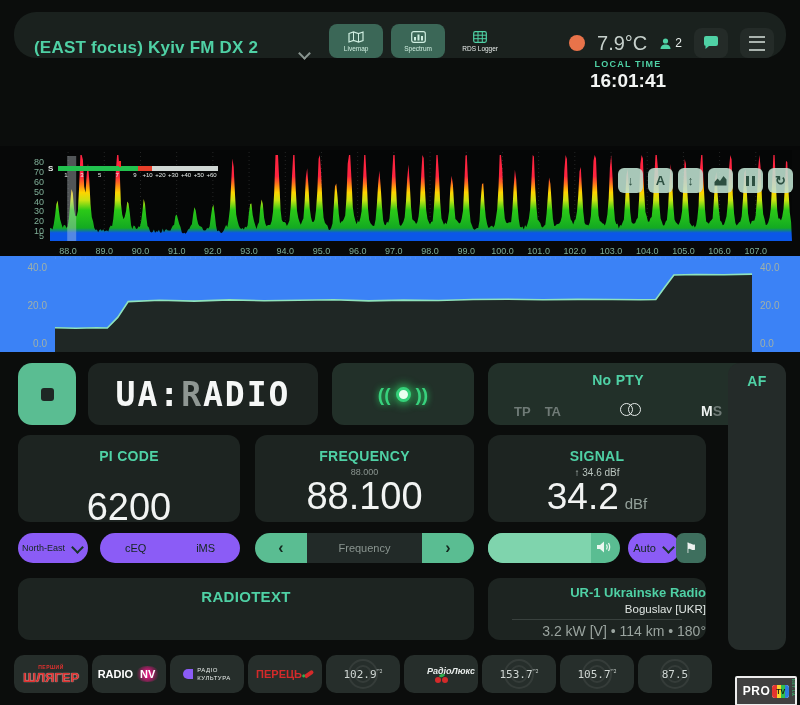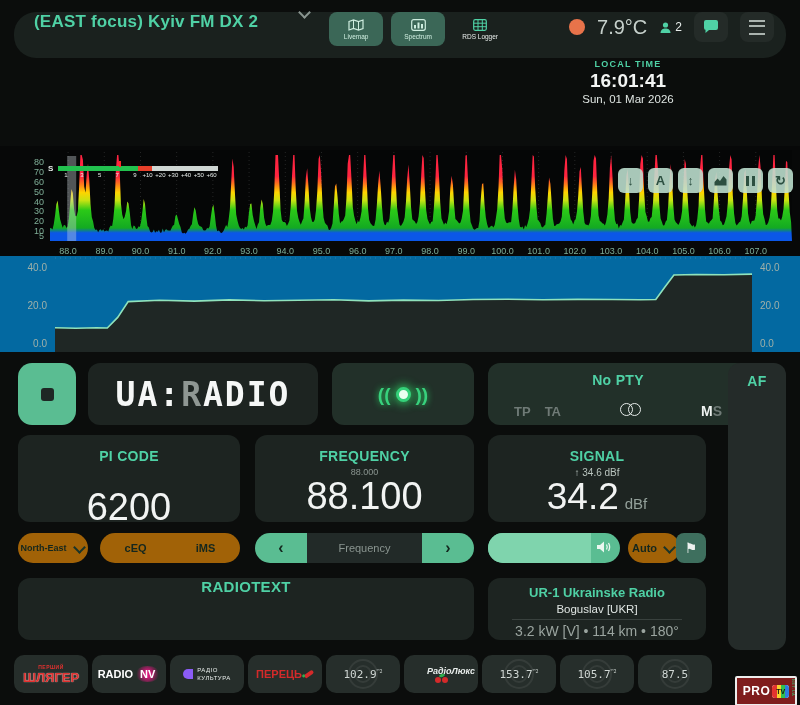--- a/index.html
+++ b/index.html
@@ -2,21 +2,21 @@
 <html><head>
 <meta charset="utf-8">
 <style>
   html,body{margin:0;padding:0;background:#0b0d0c;}
   #app{position:relative;width:800px;height:705px;background:#0b0d0c;overflow:hidden;
        font-family:"Liberation Sans",sans-serif;color:#eef2f0;}
   .abs{position:absolute;}
 
   
   #header{left:14px;top:12px;width:772px;height:46px;background:#1a211e;border-radius:22px;
-          display:flex;align-items:flex-start;padding:0 12px 0 20px;box-sizing:border-box;gap:8px;}
+          display:flex;align-items:flex-end;padding:0 12px 0 20px;box-sizing:border-box;gap:8px;}
   #title{color:#4fd1a5;font-size:17px;font-weight:bold;letter-spacing:.2px;white-space:nowrap;}
   .uaflag{width:22px;height:15px;border-radius:3px;overflow:hidden;display:inline-block;flex:0 0 auto;}
   .uaflag .b{height:50%;background:#2f6fde;}
   .uaflag .y{height:50%;background:#f7d117;}
   .chev{width:7px;height:7px;border-right:2px solid #8a9590;border-bottom:2px solid #8a9590;
         transform:rotate(45deg);display:inline-block;margin:-4px 2px 0 4px;}
   .navbtn{height:34px;min-width:42px;border-radius:8px;display:flex;flex-direction:column;align-items:center;
           justify-content:center;gap:2px;padding:0 6px;cursor:pointer;}
   .navbtn.active{background:#3b6757;}
   .navbtn .lbl{font-size:6.5px;color:#cfeee0;}
@@ -44,21 +44,21 @@
   #smeter .seg-g{position:absolute;left:0;top:0;height:5px;width:50%;background:#22c14e;}
   #smeter .seg-r{position:absolute;left:50%;top:0;height:5px;width:9%;background:#e8402a;}
   #smeter .marker{position:absolute;left:38%;top:-5px;width:2px;height:6px;background:#ff2a2a;}
   #smeter .tick{position:absolute;top:6px;font-size:6px;color:#e8edeb;transform:translateX(-50%);}
   #spec-toolbar{left:618px;top:168px;display:flex;gap:5px;z-index:6;}
   .specbtn{width:25px;height:25px;border-radius:6px;background:rgba(191,227,210,.88);color:#2c4f40;
            display:flex;align-items:center;justify-content:center;font-size:13px;font-weight:bold;cursor:pointer;}
   .pbar{display:inline-block;width:3px;height:10px;background:#2c4f40;margin:0 1.5px;}
 
   
-  #signal-strip{left:0;top:256px;width:800px;height:96px;background:#0369a1;}
+  #signal-strip{left:0;top:256px;width:800px;height:96px;background:#3b82f6;}
 
   
   .panel{background:#1d2421;border-radius:12px;box-sizing:border-box;}
   .gpanel{background:#223029;border-radius:12px;box-sizing:border-box;}
   .plabel{color:#4fd1a5;font-weight:bold;font-size:14px;text-align:center;letter-spacing:.3px;}
 
   #tune-btn{left:18px;top:363px;width:58px;height:62px;background:#5abd92;border-radius:14px;
             display:flex;align-items:center;justify-content:center;cursor:pointer;}
   #tune-btn .stop{width:13px;height:13px;background:#1e2724;border-radius:3px;}
 
@@ -86,39 +86,39 @@
   #freq-panel{left:255px;top:435px;width:219px;height:87px;padding-top:13px;}
   #freq-exact{color:#8a9590;font-size:9px;text-align:center;margin-top:3px;}
   #freq-panel .stat-val{font-size:38px;margin-top:0;}
   #sig-panel{left:488px;top:435px;width:218px;height:87px;padding-top:13px;}
   #sig-peak{color:#b9c4be;font-size:10px;text-align:center;margin-top:3px;}
   #sig-row{display:flex;align-items:baseline;justify-content:center;gap:6px;}
   #sig-row .stat-val{font-size:37px;}
   #sig-unit{color:#93a09a;font-size:15px;}
 
   
-  .pill{background:#a16207;border-radius:15px;height:30px;display:flex;align-items:center;justify-content:center;
-        color:#14271e;font-weight:bold;cursor:pointer;box-sizing:border-box;}
+  .pill{background:#8b5cf6;border-radius:15px;height:30px;display:flex;align-items:center;justify-content:center;
+        color:#14271e;font-weight:normal;cursor:pointer;box-sizing:border-box;}
   .pill .chev{border-color:#19342a;margin-top:-2px;}
   #ant-dd{left:18px;top:533px;width:70px;font-size:9px;gap:4px;}
   #eq-pill{left:100px;top:533px;width:140px;font-size:11px;justify-content:space-around;}
   #stepper{left:255px;top:533px;width:219px;height:30px;border-radius:15px;overflow:hidden;display:flex;}
   #stepper .st-btn{width:52px;background:#5abd92;color:#14271e;font-size:16px;font-weight:bold;display:flex;
                    align-items:center;justify-content:center;cursor:pointer;}
   #stepper .st-mid{flex:1;background:#222a28;color:#8a9590;font-size:11px;display:flex;align-items:center;justify-content:center;}
   #vol{left:488px;top:533px;width:132px;height:30px;border-radius:15px;background:#5abd92;overflow:hidden;cursor:pointer;}
   #vol .fill{position:absolute;left:0;top:0;bottom:0;width:78%;background:#7fd4ad;}
   #vol .spk{position:absolute;right:8px;top:7px;}
   #auto-dd{left:628px;top:533px;width:52px;font-size:11px;gap:4px;}
   #flag-btn{left:676px;top:533px;width:30px;height:30px;background:#3e6f5e;border-radius:8px;color:#eef2f0;
             font-size:14px;display:flex;align-items:center;justify-content:center;cursor:pointer;}
 
   
-  #rt-panel{left:18px;top:578px;width:456px;height:62px;}
-  #station-panel{left:488px;top:578px;width:218px;height:62px;padding-top:7px;text-align:center;}
+  #rt-panel{left:18px;top:578px;width:456px;height:62px;padding-top:10px;}
+  #station-panel{left:488px;top:578px;width:218px;height:62px;padding-top:7px;text-align:right;}
   #station-name{color:#4fd1a5;font-size:13px;font-weight:bold;}
   #station-loc{color:#dfe5e2;font-size:11.5px;margin-top:3px;}
   #station-div{width:78%;height:1px;background:#39413e;margin:4px auto 3px;}
   #station-det{color:#9aa49f;font-size:14px;}
 
   
   #presets{left:14px;top:655px;width:776px;display:flex;gap:4px;}
   .preset{width:74px;height:38px;background:#262e2b;border-radius:10px;display:flex;flex-direction:column;
           align-items:center;justify-content:center;cursor:pointer;position:relative;overflow:hidden;}
   .nv-row{display:flex;align-items:center;gap:2px;font-size:11px;font-weight:bold;color:#fff;}
@@ -138,21 +138,21 @@
   .freq-preset sup{font-size:5px;}
   .ring{position:absolute;left:50%;top:50%;width:26px;height:26px;border:2px solid rgba(255,255,255,.07);
         border-radius:50%;transform:translate(-50%,-50%);}
   .ring::after{content:"";position:absolute;inset:4px;border:2px solid rgba(255,255,255,.07);border-radius:50%;}
   .lux-tx{font-size:9px;font-style:italic;font-weight:bold;color:#e8edeb;margin-left:20px;}
   .cherries{display:flex;gap:1px;margin-top:1px;position:relative;}
   .cherry{width:6px;height:6px;background:#d42a2a;border-radius:50%;}
   .leaf{position:absolute;top:-3px;left:4px;width:6px;height:3px;background:#2fae4f;border-radius:50%;transform:rotate(-20deg);}
 
   
-  #protv{left:735px;top:676px;width:58px;height:26px;background:#7f1d1d;border:2px solid #ededed;border-radius:2px;
+  #protv{left:735px;top:676px;width:58px;height:26px;background:#404040;border:2px solid #ededed;border-radius:2px;
          display:flex;align-items:center;justify-content:center;gap:2px;z-index:9;}
   #protv .pro{font-size:12px;font-weight:900;color:#fff;letter-spacing:.5px;}
   #protv .tvbox{width:17px;height:13px;background:#fff;border-radius:3px;display:flex;overflow:hidden;position:relative;}
   #protv .tvbox i{flex:1;}
   #protv .tv-lbl{position:absolute;inset:0;display:flex;align-items:center;justify-content:center;
                  font-size:7px;font-weight:900;color:#111;font-style:normal;}
   #protv .net{position:absolute;right:-1px;top:1px;font-size:4px;color:#38c172;writing-mode:vertical-rl;letter-spacing:.5px;}
 </style>
 </head>
 <body>
@@ -209,21 +209,20 @@
       </div>
       <div class="sqbtn">
         <span class="burger"></span>
       </div>
     </div>
   </div>
 
   <div id="clock" class="abs">
     <div class="lt">LOCAL TIME</div>
     <div class="tm">16:01:41</div>
-    <div class="dt">Sun, 01 Mar 2026</div>
   </div>
 
   <div id="spectrum-strip" class="abs">
     <svg id="spectrum-svg" width="800" height="110">
         <defs>
           <linearGradient id="sg" x1="0" y1="95" x2="0" y2="14" gradientUnits="userSpaceOnUse">
             <stop offset="0" stop-color="#0b57e8"></stop>
             <stop offset="0.10" stop-color="#0b57e8"></stop>
             <stop offset="0.16" stop-color="#13aa22"></stop>
             <stop offset="0.38" stop-color="#2bc917"></stop>

